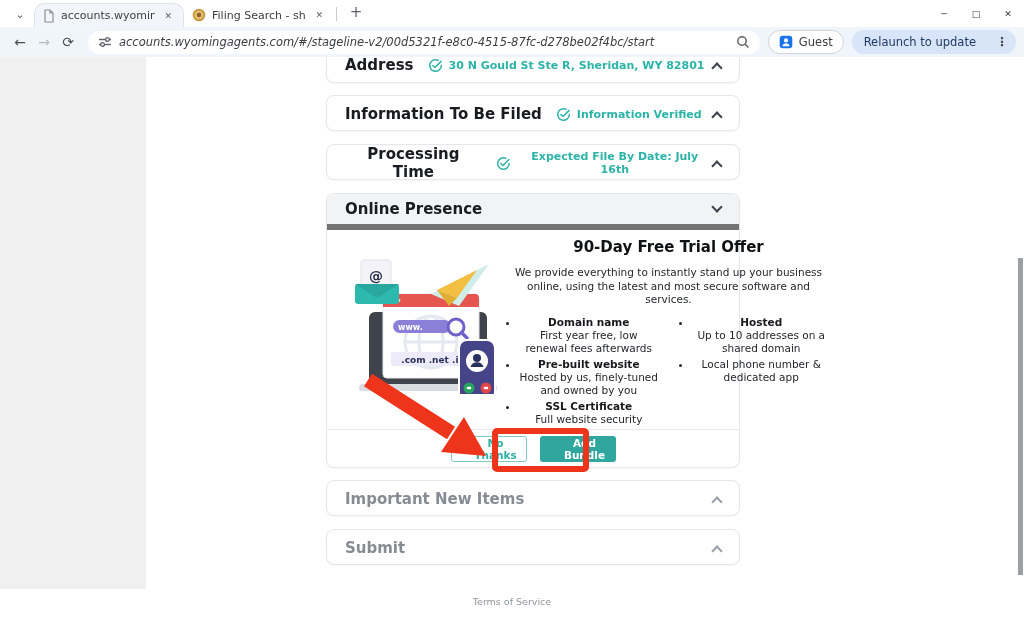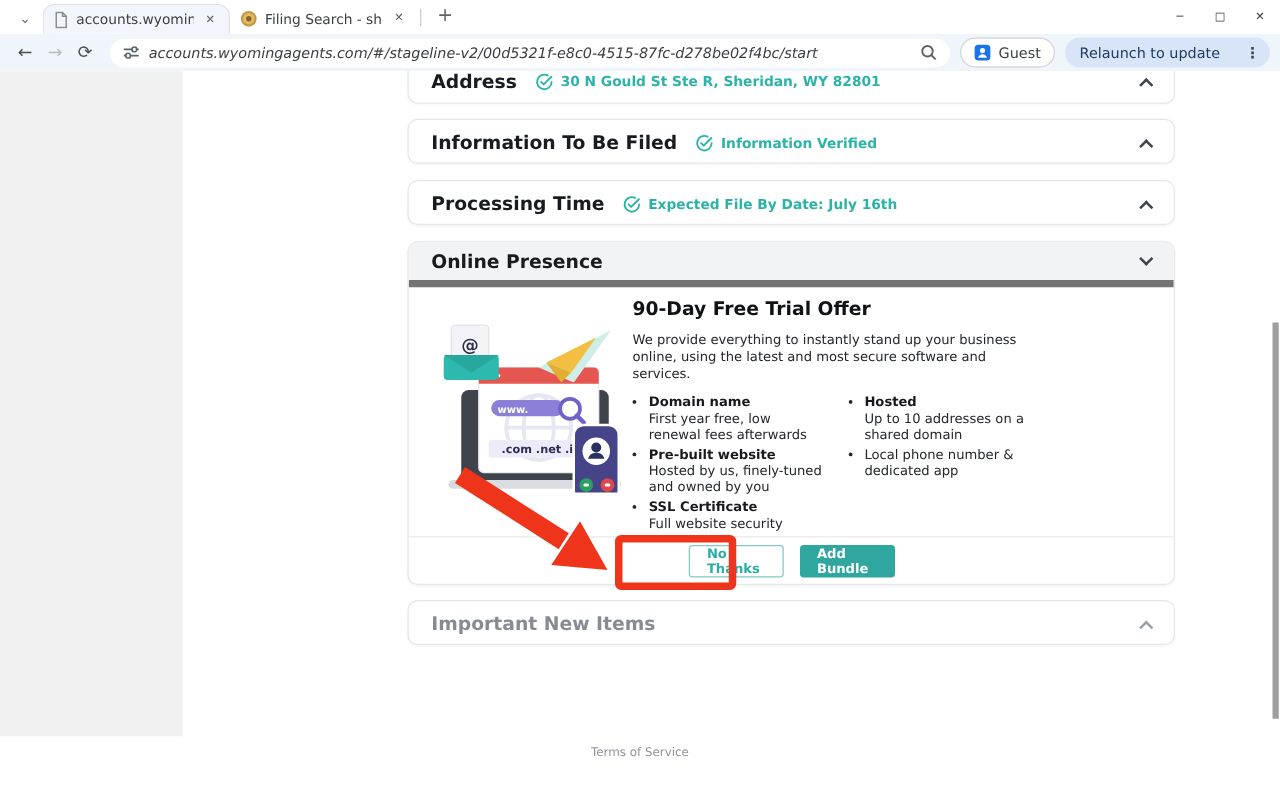--- a/index.html
+++ b/index.html
@@ -33,22 +33,22 @@
   .url-text { flex:1; font-size:11.5px; color:#3a3d42; margin-left:7px; white-space:nowrap; overflow:hidden;font-style:italic; }
   .pill { height:24px; border-radius:12px; display:flex; align-items:center; font-size:11.5px; }
   .guest-pill { background:#fff; border:1px solid #d0d3d8; padding:0 10px; color:#3c4043; gap:6px; margin-right:8px; }
   .relaunch-pill { background:#d8e5f9; padding:0 8px 0 12px; color:#1f3a63; gap:20px; }
   .kebab { color:#44484e; font-size:12px; font-weight:bold; }
 
   
   .page { position:relative; width:1024px; height:583px; background:#fff; overflow:hidden; }
   .left-panel { position:absolute; left:0; top:0; width:146px; height:532px; background:#f0f0f0; }
 
-  .card { position:absolute; left:326px; width:614px; background:#fff;
-    border:1px solid #e4e7eb; border-radius:8px; box-shadow:0 1px 2px rgba(0,0,0,.04); }
+  .card { position:absolute; left:326px; width:414px; background:#fff;
+    border:1px solid #e4e7eb; border-radius:8px; box-shadow:0 1px 2px rgba(0,0,0,.04);text-align:center; }
   .card-head { display:flex; align-items:center; height:36px; padding:0 18px; }
   .sec-title { font-size:15px; font-weight:bold; color:#181b20; }
   .sec-title.muted { color:#878c94; }
   .status { display:flex; align-items:center; gap:6px; margin-left:14px; }
   .status-text { font-size:11px; font-weight:bold; color:#2CB3A8; }
   .chev { display:inline-block; width:8px; height:8px; border-right:2px solid #3e434c; border-bottom:2px solid #3e434c; margin-left:auto; }
   .chev.up { transform:rotate(-135deg); margin-top:5px; }
   .chev.down { transform:rotate(45deg); margin-bottom:4px; }
   .chev.gray { border-color:#9aa0a7; }
 
@@ -296,20 +296,26 @@
       </div>
     </div>
 
     <div class="card c5">
       <div class="card-head">
         <span class="sec-title muted">Important New Items</span>
         <span class="chev up gray"></span>
       </div>
     </div>
 
+    <div class="card c6">
+      <div class="card-head">
+        <span class="sec-title muted">Submit</span>
+        <span class="chev up gray"></span>
+      </div>
+    </div>
 
     <div class="terms">
       <span>Terms of Service</span>
     </div>
 
     <div class="red-box"></div>
     <svg class="arrow-svg" width="140" height="95" viewBox="0 0 140 95">
       <line x1="12" y1="8" x2="95" y2="61" stroke="#EF341C" stroke-width="15"></line>
       <polygon points="130,84 85,80 108,45" fill="#EF341C"></polygon>
     </svg>

